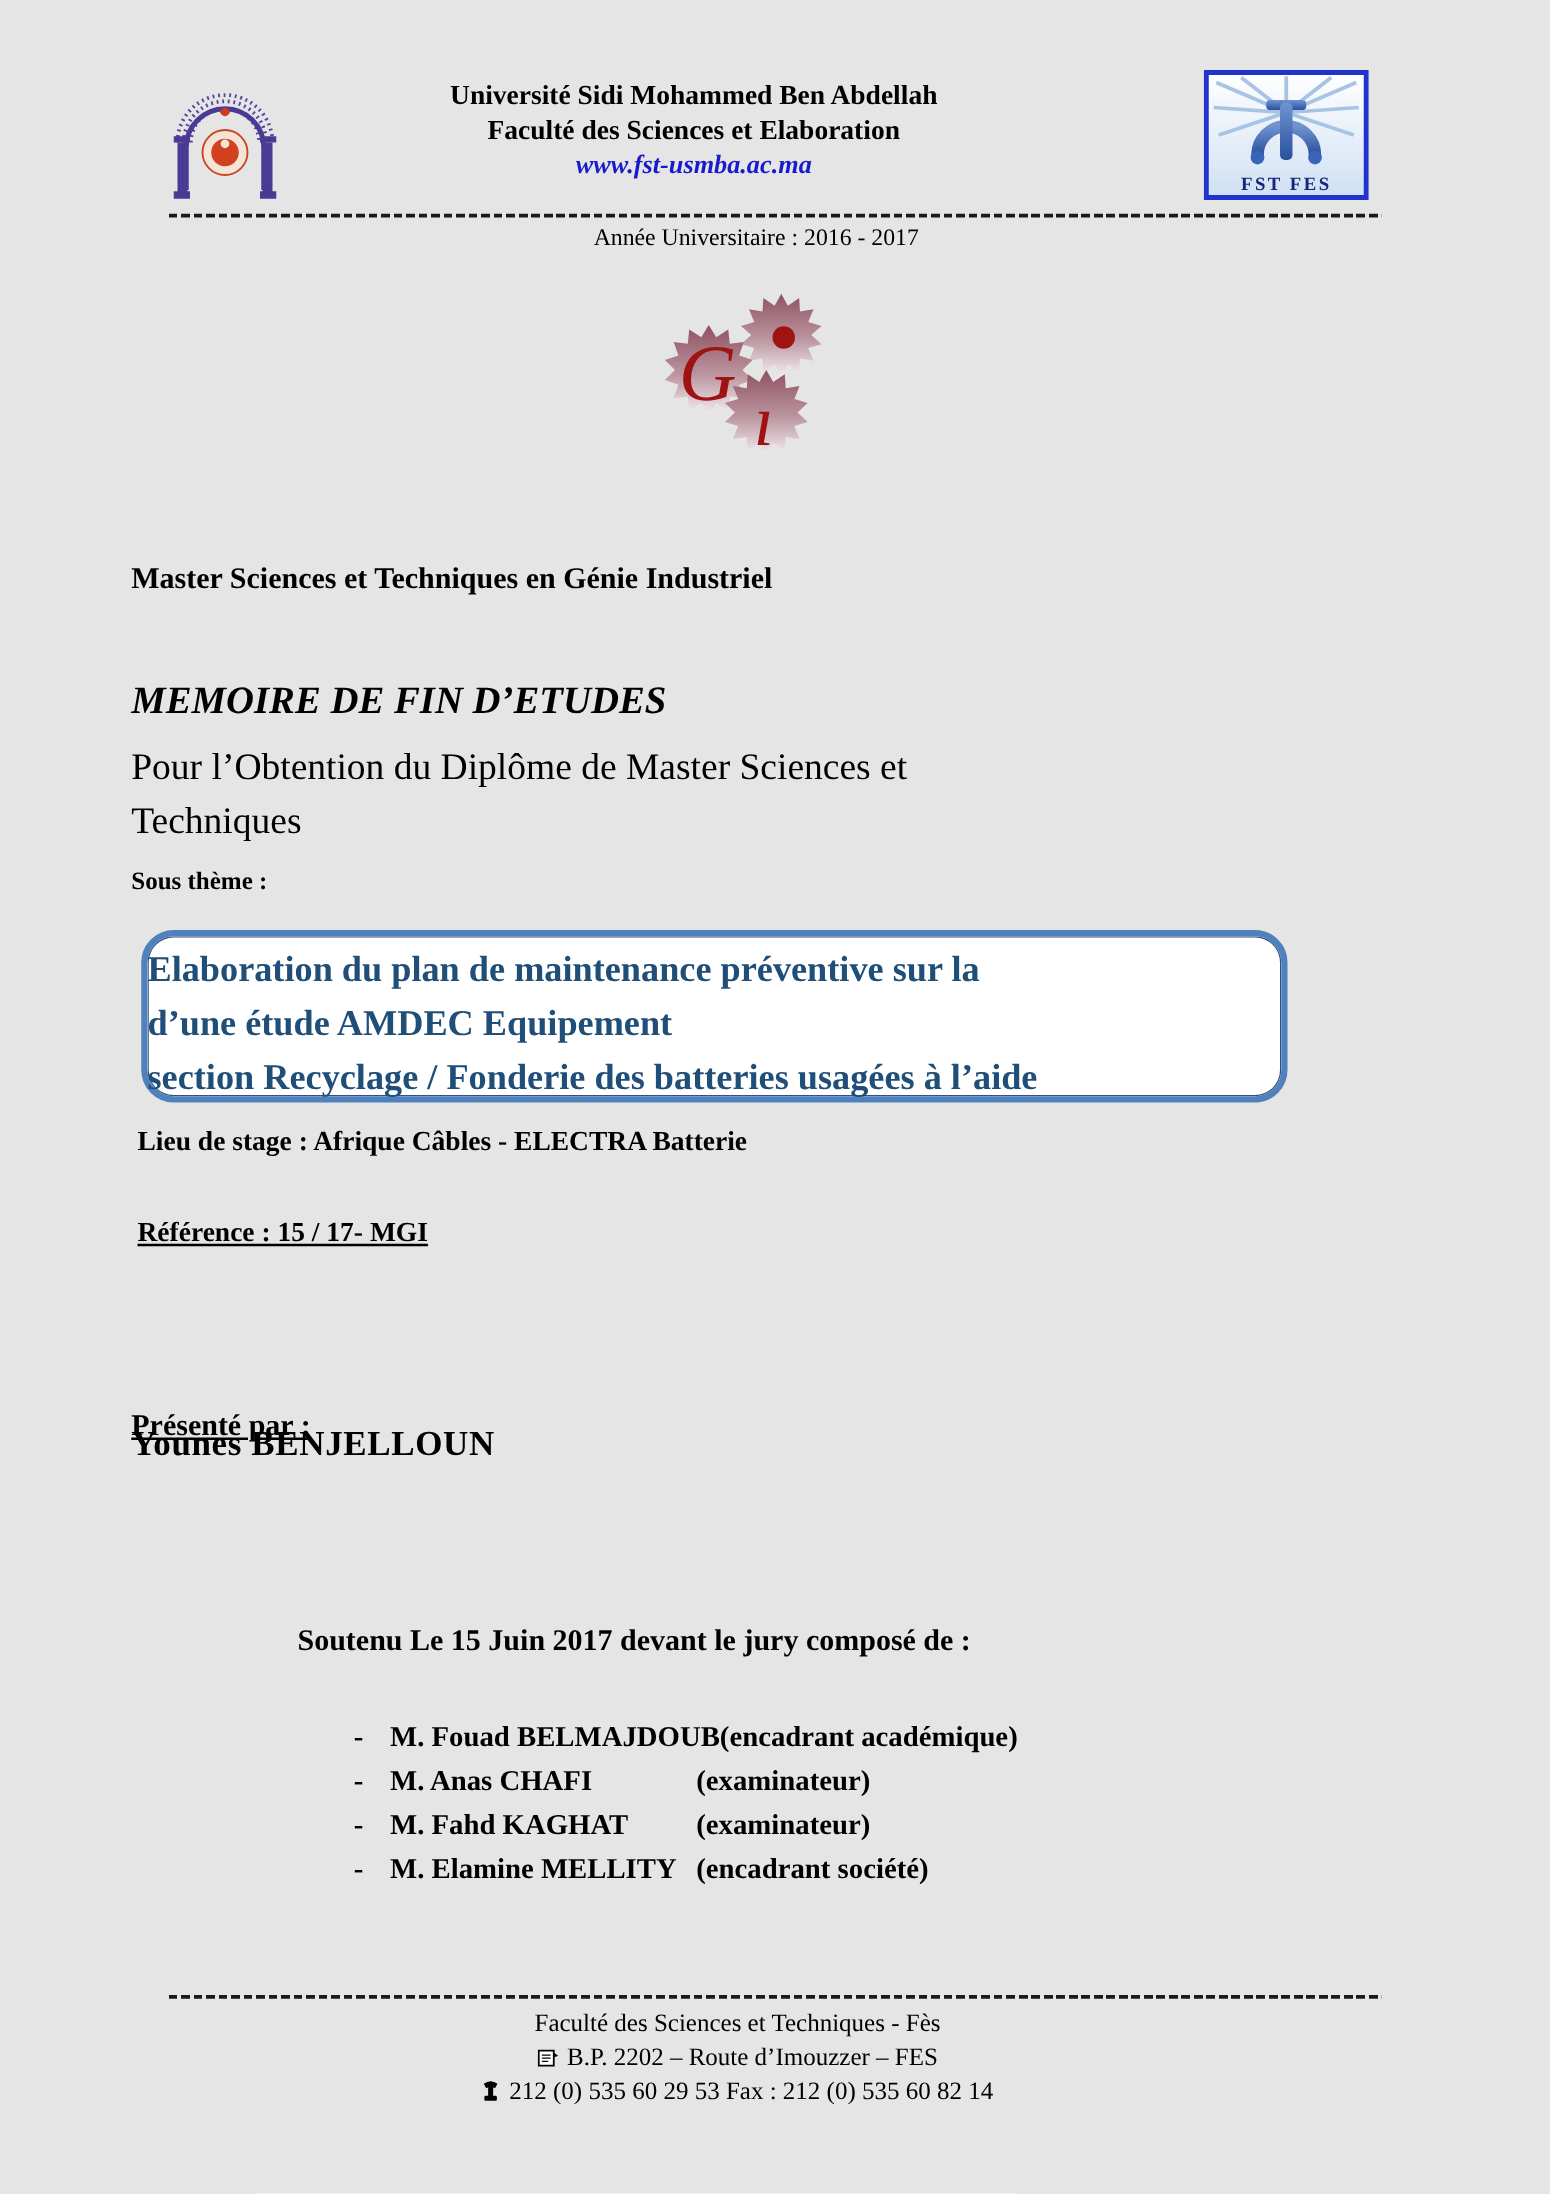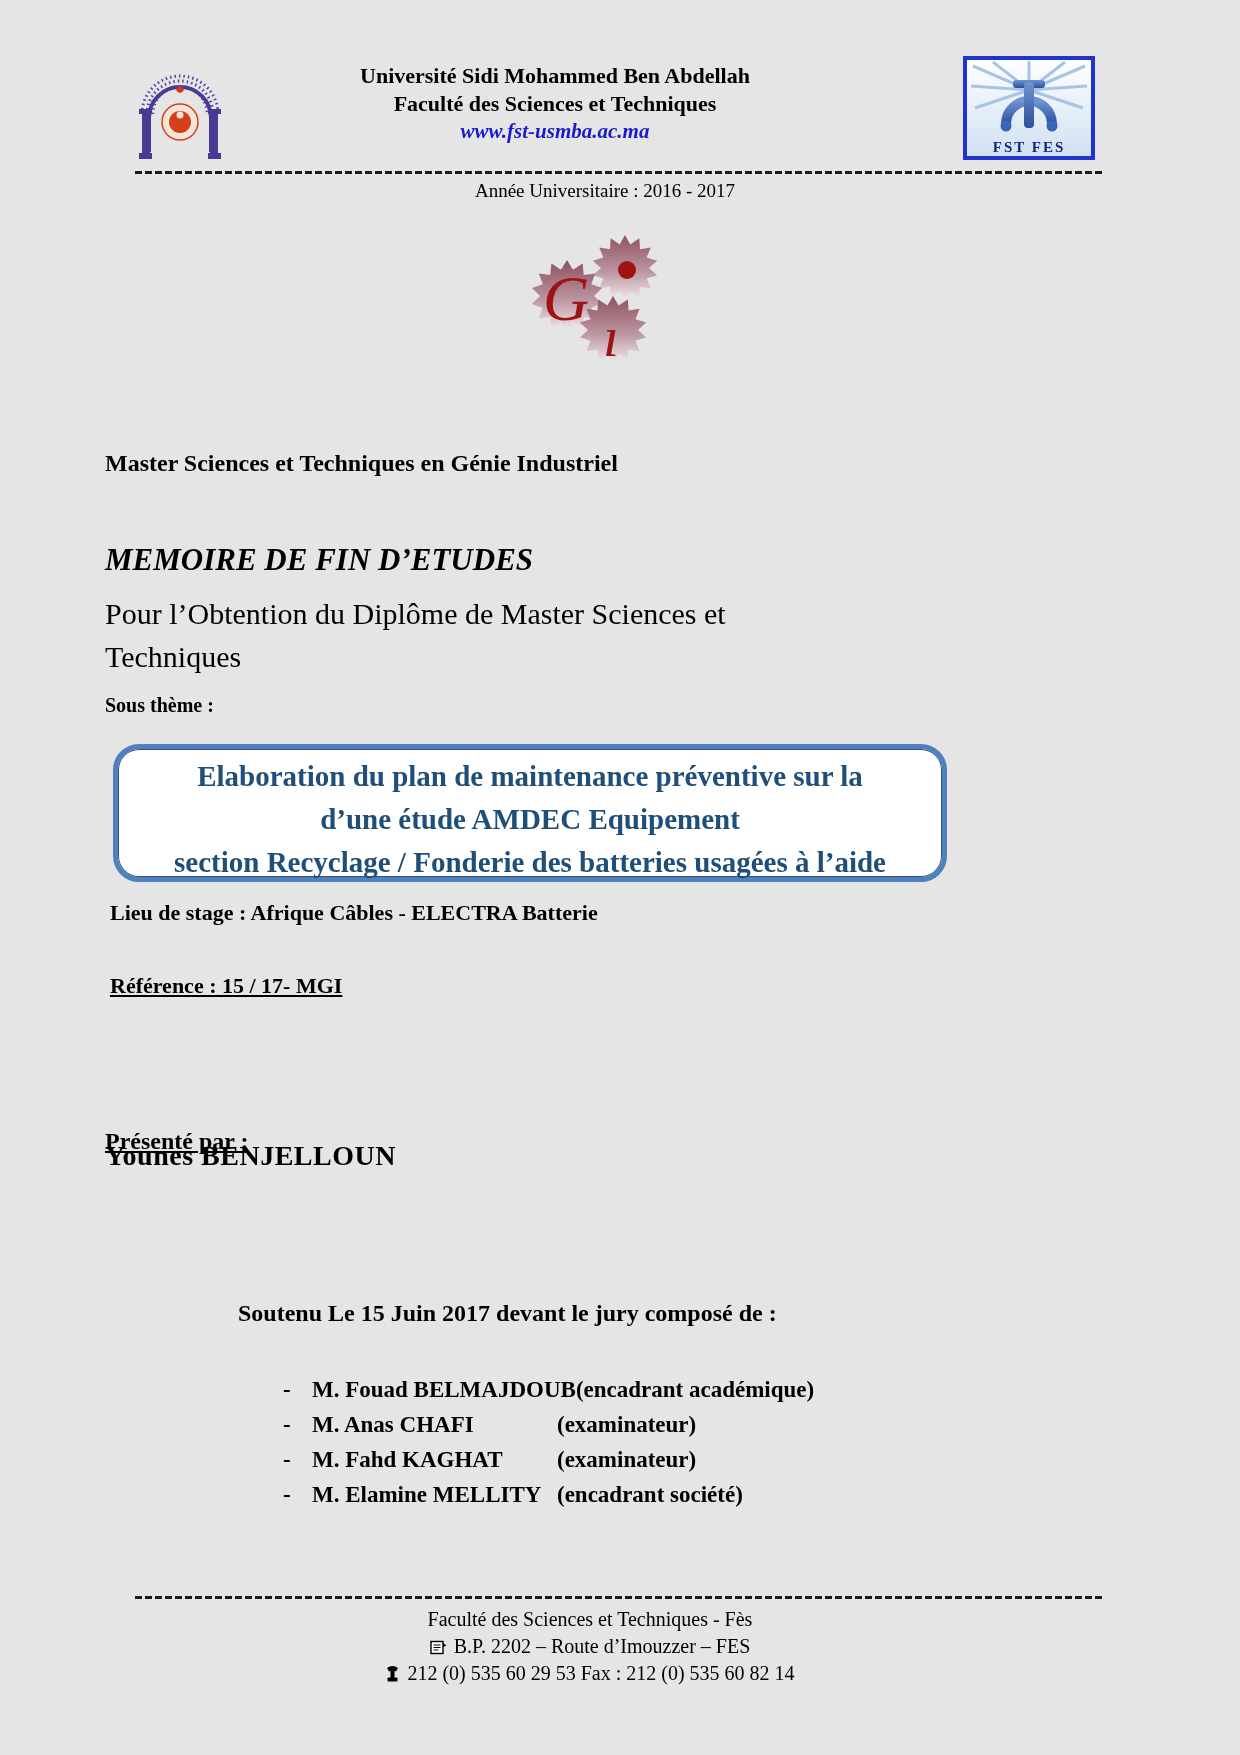--- a/index.html
+++ b/index.html
@@ -29,24 +29,24 @@
 
   
   .mid { left:105px; width:900px; text-align:left; }
   .program  { top:450px; font-size:24px; font-weight:bold; }
   .memoire  { top:542px; font-size:31px; font-weight:bold;font-style:italic; }
   .purpose1 { top:597px; font-size:30px; }
   .purpose2 { top:640px; font-size:30px; }
   .sous     { top:694px; font-size:20px; font-weight:bold; }
 
   .theme-box {
-    left:113px; top:744px; width:834px; height:138px; box-sizing:border-box;
+    left:113px; top:744px; width:917px; height:138px; box-sizing:border-box;
     border:5px solid #4f81bd; border-radius:26px; background:#ffffff;
     box-shadow: inset 0 0 0 1px #35507f;
-    text-align:center; padding-top:6px;
+    text-align:left; padding-top:6px;
   }
   .theme-line { font-size:29px; font-weight:bold; color:#1f4e79; line-height:43px; }
 
   .lieu { left:110px; top:900px; font-size:22px; font-weight:bold; }
   .ref  { left:110px; top:973px; font-size:22px; font-weight:bold; text-decoration:underline; }
 
   .presente { top:1128px; font-size:24px; font-weight:bold; text-decoration:underline; }
   .author   { top:1140px; font-size:28px; font-weight:bold; letter-spacing:0.5px; }
 
   .soutenu { left:238px; top:1300px; font-size:24px; font-weight:bold; }
@@ -74,21 +74,21 @@
     <rect x="11" y="97" width="13" height="6" fill="#4a3a94"></rect>
     <rect x="80" y="97" width="13" height="6" fill="#4a3a94"></rect>
     <circle cx="52" cy="66" r="18" fill="#f3e4d8" stroke="#cc4422" stroke-width="1.5"></circle>
     <circle cx="52" cy="66" r="11" fill="#d2401e"></circle>
     <circle cx="52" cy="59" r="3.5" fill="#f3e4d8"></circle>
     <path d="M48,34 q4,-8 8,0 q-4,6 -8,0 Z" fill="#cf3a1c"></path>
   </svg>
 
   <div class="abs hdr-text">
     <div class="hdr-line">Université Sidi Mohammed Ben Abdellah</div>
-    <div class="hdr-line">Faculté des Sciences et Techniques</div>
+    <div class="hdr-line">Faculté des Sciences et Elaboration</div>
     <span class="hdr-link">www.fst-usmba.ac.ma</span>
   </div>
 
   <svg class="abs logo-right" width="132" height="104" viewBox="0 0 132 104">
     <defs>
       <linearGradient id="fstBg" x1="0" y1="0" x2="0" y2="1">
         <stop offset="0" stop-color="#ffffff"></stop>
           <stop offset="1" stop-color="#cfe0f2"></stop>
       </linearGradient>
       <linearGradient id="glyphGrad" x1="0" y1="0" x2="0" y2="1">

